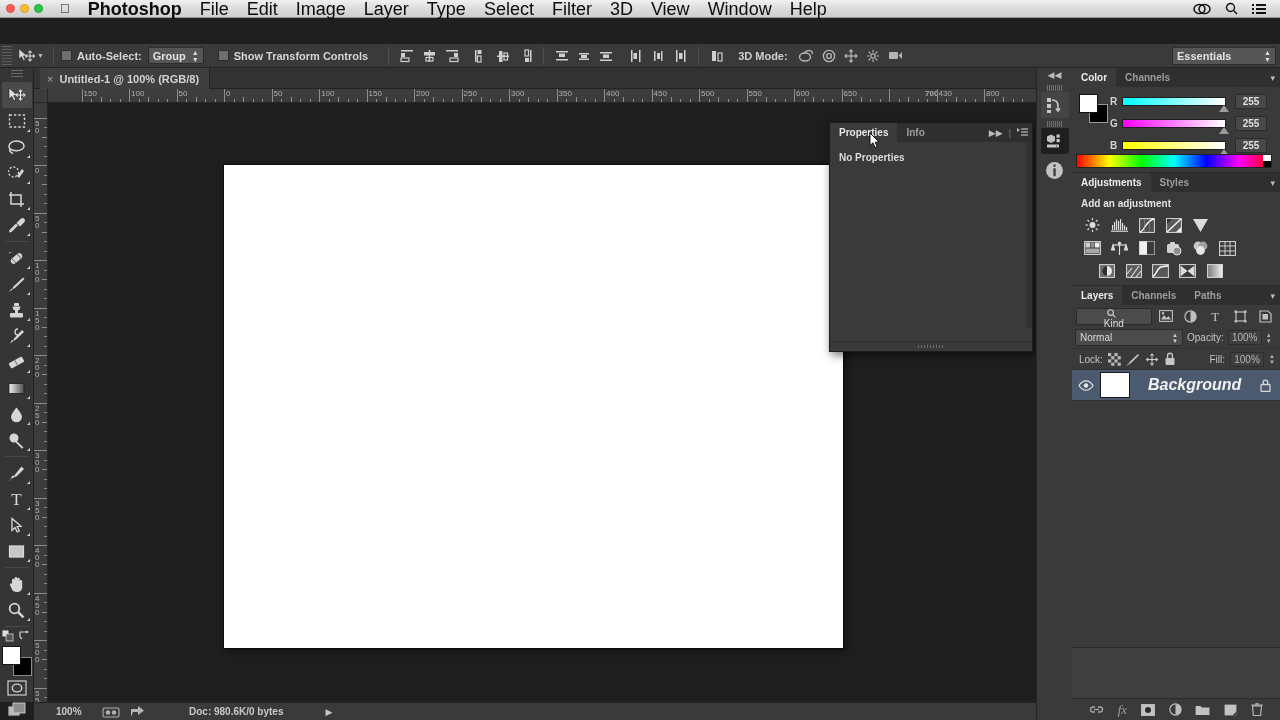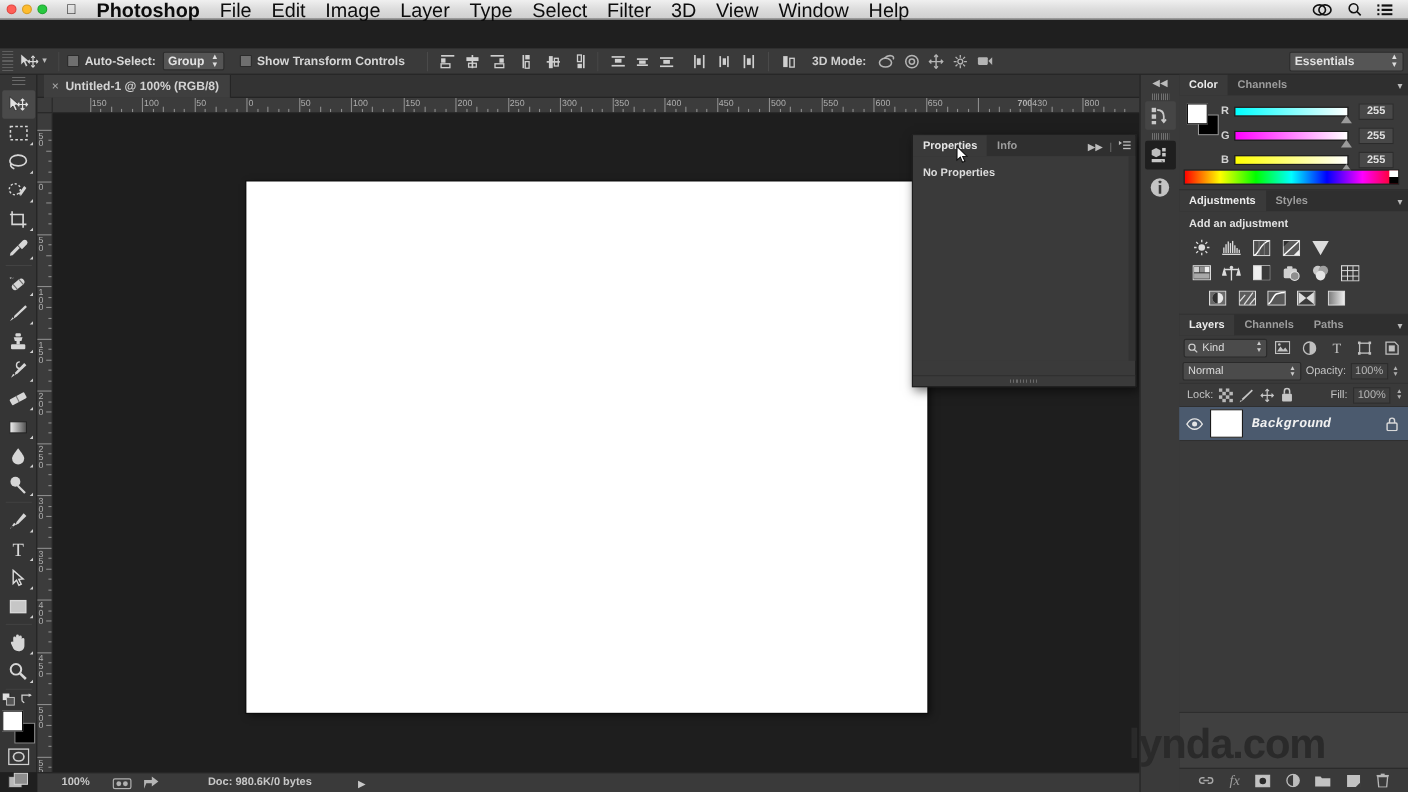--- a/index.html
+++ b/index.html
@@ -191,35 +191,35 @@
   
   #adjPanel .body { height: 93px; background: #3a3a3a; padding: 6px 0 0 9px; }
   #adjPanel .title { font-size: 10px; font-weight: bold; color: #e2e2e2; margin-bottom: 6px; }
   .adjgrid { display: flex; flex-wrap: wrap; gap: 2px 4px; width: 180px; }
   .adjicon { width: 23px; height: 20px; display: flex; align-items: center; justify-content: center; }
 
   
   #layersPanel .body { background: #3a3a3a; }
   .filterrow { height: 22px; display: flex; align-items: center; padding: 0 4px; gap: 3px; }
   .kindsel { width: 76px; height: 17px; background: #4b4b4b; border: 1px solid #2a2a2a; border-radius: 2px;
-             display: flex; align-items: center; padding: 0 3px; font-size: 10px; color: #dcdcdc; }
+             display: flex; align-items: center; padding: 0 3px; font-size: 10px; color: #dcdcdc; flex-direction: column; }
   .kindsel .arrows { margin-left: auto; font-size: 6px; line-height: 6px; display:flex; flex-direction:column; color:#ccc; }
   .fbtn { width: 22px; height: 19px; display: flex; align-items: center; justify-content: center; }
   .blendrow { height: 21px; display: flex; align-items: center; padding: 0 3px; gap: 4px; }
   .blendsel { width: 108px; height: 17px; background: #4b4b4b; border: 1px solid #2a2a2a; border-radius: 2px;
               display: flex; align-items: center; padding: 0 4px; font-size: 10px; color: #dcdcdc; }
   .blendsel .arrows { margin-left: auto; font-size: 6px; line-height: 6px; display:flex; flex-direction:column; color:#ccc; }
   .smalllbl { font-size: 10px; color: #c4c4c4; }
   .numfield { width: 34px; height: 15px; background: #3f3f3f; border: 1px solid #2d2d2d; color: #b5b5b5;
               font-size: 10px; display: flex; align-items: center; justify-content: center; }
   .lockrow { height: 21px; display: flex; align-items: center; padding: 0 3px; gap: 5px; border-top: 1px solid #333; }
   .layerrow { height: 32px; display: flex; align-items: center; background: #4b5a6e; border-top:1px solid #2f2f2f; border-bottom: 1px solid #2f2f2f; }
   .layerrow .eye { width: 28px; display: flex; align-items: center; justify-content: center; }
   .layerthumb { width: 30px; height: 26px; background: #fff; border: 1px solid #1a1a1a; }
-  .layername { margin-left: 8px; font-size: 12px; color: #f0f0f0; font-style: italic; font-weight: bold; font-family: Liberation Mono, monospace; }
+  .layername { margin-left: 18px; font-size: 16px; color: #f0f0f0; font-style: italic; font-weight: bold; }
   .layerlock { margin-left: auto; margin-right: 9px; }
   #layersPanel .fill { background: #3a3a3a; }
   #layersFoot { position: absolute; left: 0; bottom: 0; width: 208px; height: 22px; background: #3a3a3a;
                 border-top: 1px solid #2b2b2b; display: flex; align-items: center; justify-content: space-around; padding: 0 10px; }
 
   
   #watermark { position: absolute; left: 1026px; top: 656px; font-size: 38px; font-weight: bold;
                color: #2a2a2a; letter-spacing: -1px; z-index: 40; }
 
   svg { display: block; }
@@ -1357,15 +1357,14 @@
       <span>
         <svg width="12" height="13" viewBox="0 0 12 13">
             <path d="M1.5 3 L10.5 3 L9.6 12.5 L2.4 12.5 Z" fill="none" stroke="#b6b6b6" stroke-width="1.2"></path>
             <rect x="0.4" y="1.5" width="11.2" height="1.3" fill="#b6b6b6"></rect>
             <rect x="4.2" y="0.2" width="3.6" height="1.4" fill="#b6b6b6"></rect>
           </svg>
       </span>
     </div>
   </div>
 
-  <div id="watermark">lynda.com</div>
 
 </div>
 
 </body></html>

